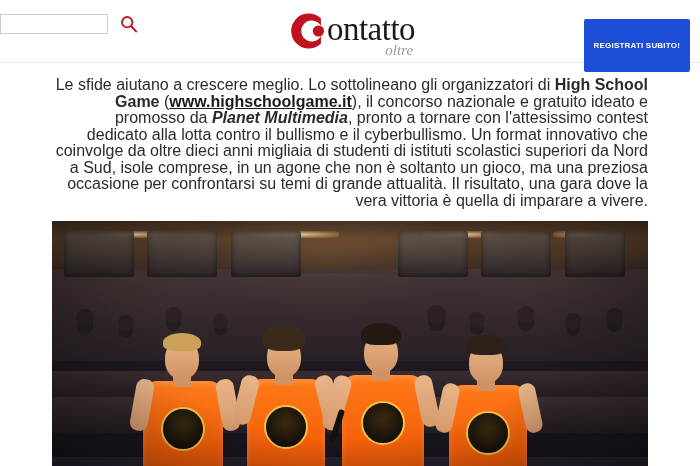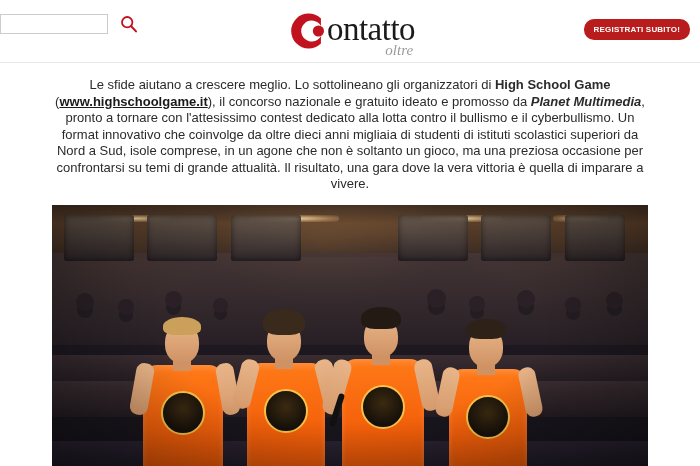--- a/index.html
+++ b/index.html
@@ -99,43 +99,43 @@
     color: #9a9a9a;
     text-align: right;
     margin-top: -3px;
     padding-right: 2px;
   }
 
   .cta-button {
     position: absolute;
     right: 10px;
     top: 19px;
-    background: #b91c1c;
+    background: #1d4ed8;
     color: #ffffff;
     font-size: 8px;
     font-weight: bold;
     letter-spacing: 0.2px;
-    padding: 6px 10px;
+    padding: 22px 10px;
     border: 0;
-    border-radius: 10px;
+    border-radius: 2px;
     cursor: pointer;
     font-family: "Liberation Sans", sans-serif;
     white-space: nowrap;
   }
 
   
   .article {
     padding: 14px 52px 0 52px;
     box-sizing: border-box;
   }
   .para {
-    font-size: 13px;
+    font-size: 16px;
     line-height: 16.5px;
     color: #2b2b2b;
-    text-align: center;
+    text-align: right;
     margin: 0 0 12px 0;
     font-family: "Liberation Sans", sans-serif;
   }
   .para b { font-weight: bold; }
   .para i { font-style: italic; font-weight: bold; }
   .para a {
     color: #1a1a1a;
     font-weight: bold;
     text-decoration: underline;
   }

